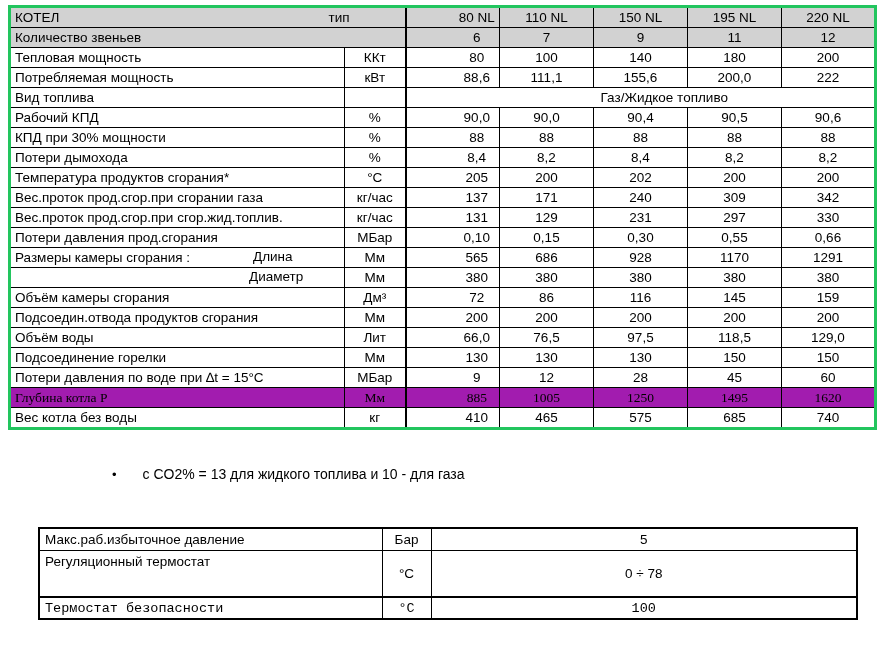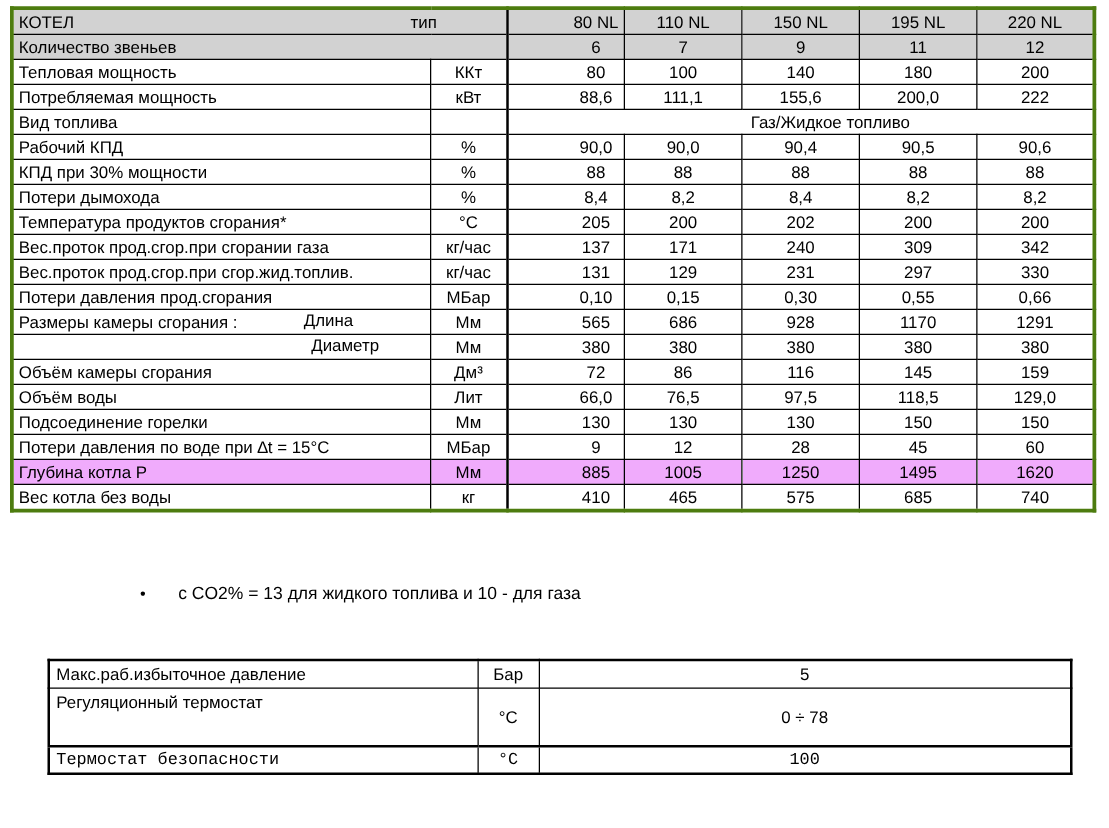--- a/index.html
+++ b/index.html
@@ -1,37 +1,37 @@
 <!DOCTYPE html>
 <html><head>
 <meta charset="utf-8">
 <style>
   html,body{margin:0;padding:0;background:#fff;}
   #page{position:relative;width:887px;height:662px;background:#fff;
         font-family:"Liberation Sans","DejaVu Sans",sans-serif;color:#000;}
 
   
   table{border-collapse:collapse;table-layout:fixed;}
-  #main-table{position:absolute;left:8px;top:5px;width:778px;border:3px solid #4d7c0f;}
+  #main-table{position:absolute;left:8px;top:5px;width:778px;border:3px solid #22c55e;}
   #main-table td{border:1px solid #000;height:19px;padding:0 3px;
                  font-size:13.5px;line-height:18px;overflow:hidden;white-space:nowrap;}
   #main-table td.lbl{text-align:left;padding-left:4px;}
   #main-table td.unit{text-align:center;padding:0;}
   #main-table td.val{text-align:center;padding:0;}
   #main-table td.d1{border-left:2px solid #000;padding-left:48px;}
   tr.shaded td{background:#d2d2d2;}
-  tr.shaded2 td{background:#f0abfc;}
+  tr.shaded2 td{background:#a21caf;font-family:Liberation Serif, serif;}
   tr.links td{border-bottom:2px solid #000;}
   td.merged{padding:0 4px;}
   .hdr-flex{display:flex;justify-content:space-between;align-items:center;}
   .hdr-type{margin-right:52px;}
   tr.dims-a td{border-bottom:none;}
   tr.dims-b td{border-top:none;}
   td.rel{position:relative;margin-top:16px;}
-  .sub-a{position:absolute;left:232px;top:0;}
+  .sub-a{position:absolute;left:242px;top:0;}
   .sub-b{position:absolute;left:238px;top:0;}
 
   
   #note{position:absolute;left:112px;top:466px;display:flex;align-items:center;
         font-size:14px;}
   #note .dot{font-size:13px;margin-right:26px;}
 
   
   #bottom-table{position:absolute;left:38px;top:527px;width:766px;border:2px solid #000;}
   #bottom-table td{border:1px solid #000;padding:0 3px;font-size:13.5px;line-height:17px;}
@@ -193,20 +193,29 @@
     <tr>
       <td class="lbl">Объём камеры сгорания</td>
       <td class="unit">Дм³</td>
       <td class="val d1">72</td>
       <td class="val">86</td>
       <td class="val">116</td>
       <td class="val">145</td>
       <td class="val">159</td>
     </tr>
     <tr>
+      <td class="lbl">Подсоедин.отвода продуктов сгорания</td>
+      <td class="unit">Мм</td>
+      <td class="val d1">200</td>
+      <td class="val">200</td>
+      <td class="val">200</td>
+      <td class="val">200</td>
+      <td class="val">200</td>
+    </tr>
+    <tr>
       <td class="lbl">Объём воды</td>
       <td class="unit">Лит</td>
       <td class="val d1">66,0</td>
       <td class="val">76,5</td>
       <td class="val">97,5</td>
       <td class="val">118,5</td>
       <td class="val">129,0</td>
     </tr>
     <tr>
       <td class="lbl">Подсоединение горелки</td>

